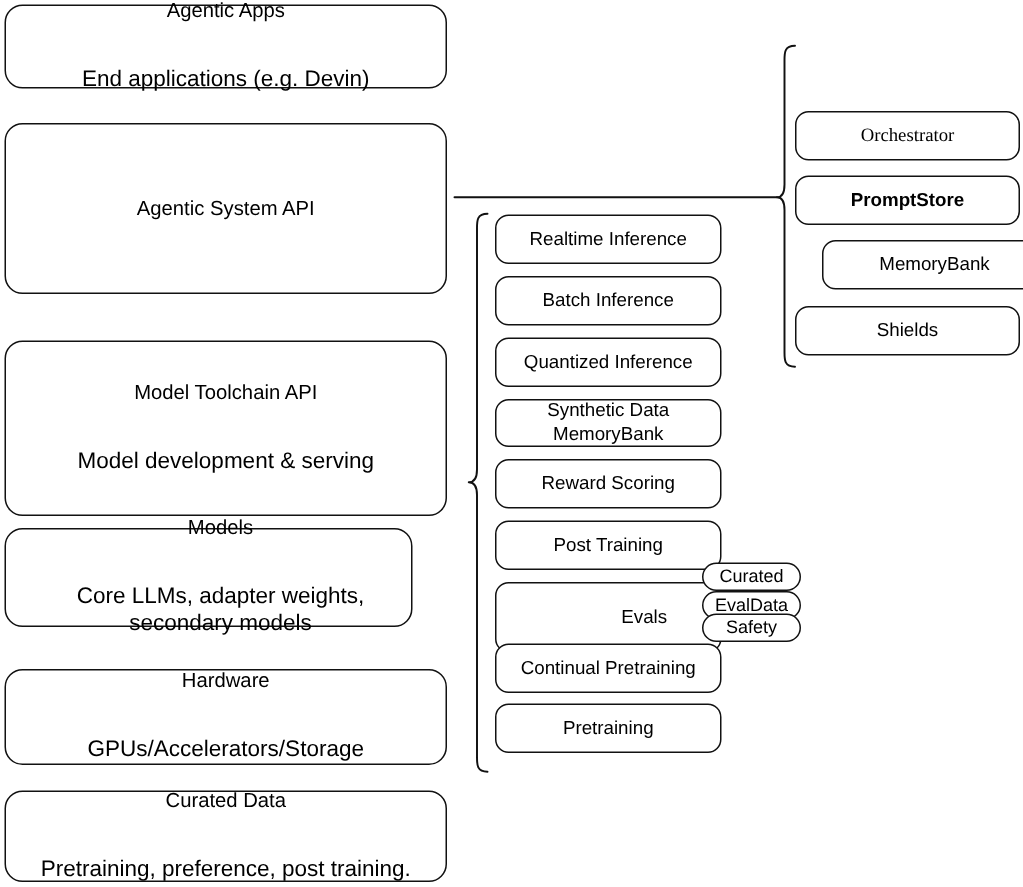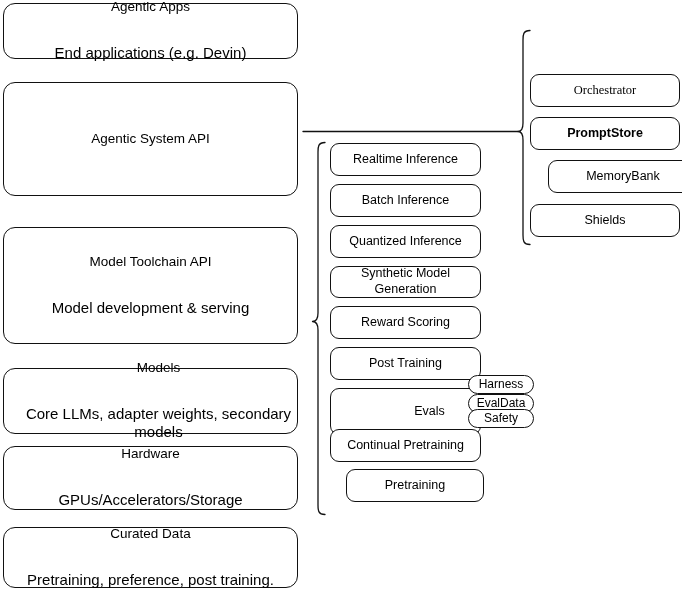--- a/index.html
+++ b/index.html
@@ -85,21 +85,21 @@
 
   <div class="box layer" style="left:3px; top:82px; width:295px; height:114px;">
     <div class="title">Agentic System API</div>
   </div>
 
   <div class="box layer" style="left:3px; top:227px; width:295px; height:117px;">
     <div class="title">Model Toolchain API</div>
     <div class="subtitle">Model development &amp; serving</div>
   </div>
 
-  <div class="box layer" style="left:3px; top:368px; width:295px; height:66px;padding-left:16px;">
+  <div class="box layer" style="left:3px; top:352px; width:272px; height:66px;padding-left:16px;">
     <div class="title">Models</div>
     <div class="subtitle">Core LLMs, adapter weights, secondary models</div>
   </div>
 
   <div class="box layer" style="left:3px; top:446px; width:295px; height:64px;">
     <div class="title">Hardware</div>
     <div class="subtitle">GPUs/Accelerators/Storage</div>
   </div>
 
   <div class="box layer" style="left:3px; top:527px; width:295px; height:61px;">
@@ -113,45 +113,45 @@
 
   <div class="box chip" style="left:330px; top:184px; width:151px; height:33px;">
     <span>Batch Inference</span>
   </div>
 
   <div class="box chip" style="left:330px; top:225px; width:151px; height:33px;">
     <span>Quantized Inference</span>
   </div>
 
   <div class="box chip" style="left:330px; top:266px; width:151px; height:32px;">
-    <span>Synthetic Model Generation</span>
+    <span>Synthetic Data MemoryBank</span>
   </div>
 
   <div class="box chip" style="left:330px; top:306px; width:151px; height:33px;">
     <span>Reward Scoring</span>
   </div>
 
   <div class="box chip" style="left:330px; top:347px; width:151px; height:33px;">
     <span>Post Training</span>
   </div>
 
   <div class="box chip" style="left:330px; top:388px; width:151px; height:47px;padding-left:48px;">
     <span>Evals</span>
   </div>
 
   <div class="box chip" style="left:330px; top:429px; width:151px; height:33px;">
     <span>Continual Pretraining</span>
   </div>
 
-  <div class="box chip" style="left:330px; top:469px; width:138px; height:33px;margin-left:16px;">
+  <div class="box chip" style="left:330px; top:469px; width:151px; height:33px;">
     <span>Pretraining</span>
   </div>
 
   <div class="box pill" style="left:468px; top:375px; width:66px; height:19px;">
-    <span>Harness</span>
+    <span>Curated</span>
   </div>
 
   <div class="box pill" style="left:468px; top:394px; width:66px; height:19px;">
     <span>EvalData</span>
   </div>
 
   <div class="box pill" style="left:468px; top:409px; width:66px; height:19px;">
     <span>Safety</span>
   </div>
 

